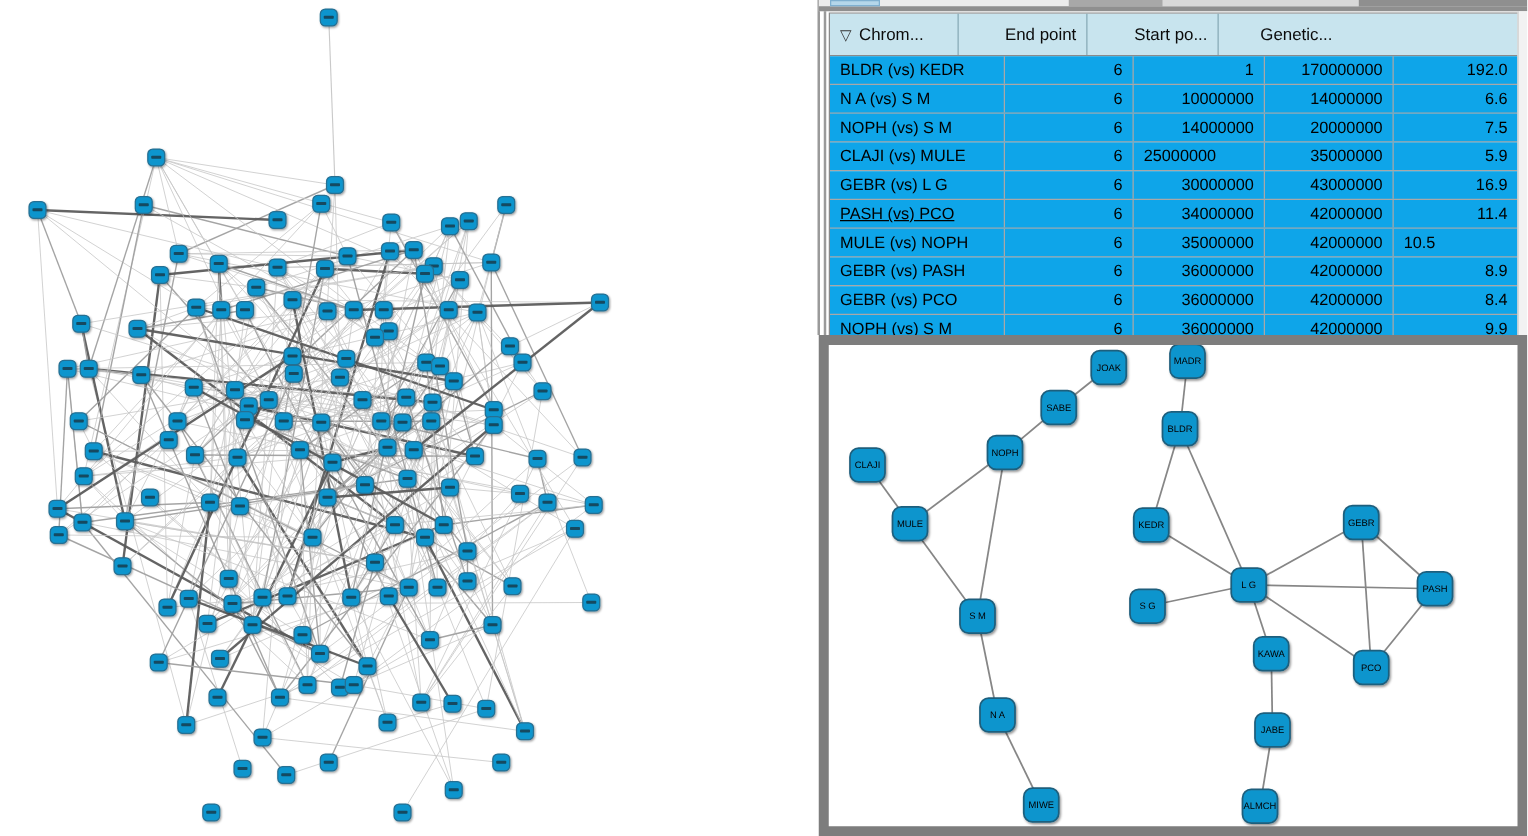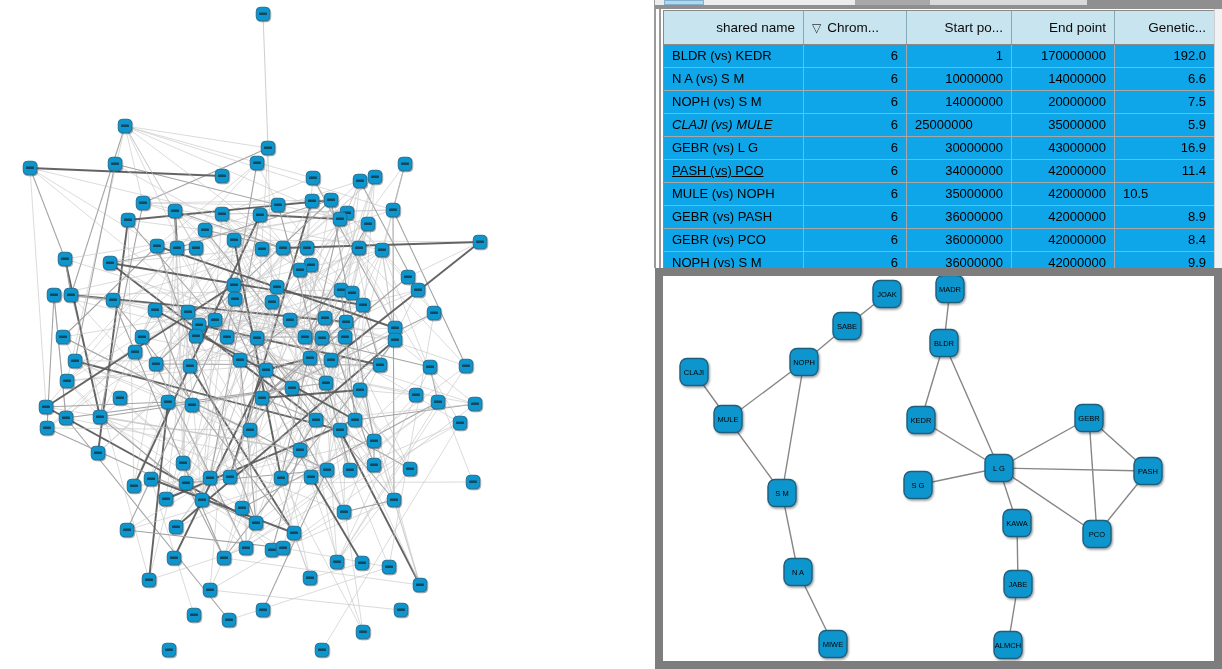--- a/index.html
+++ b/index.html
@@ -1052,32 +1052,29 @@
   <div class="top-strip">
     <div class="gray-band"></div>
     <div class="thumb-blue"></div>
     <div class="seg-gray1"></div>
     <div class="seg-light"></div>
     <div class="seg-gray2"></div>
   </div>
 
   <div id="attr-table">
     <div class="th-row">
-        <div class="th" style="width: 140px; justify-content: flex-end;">
-          <span>shared name</span>
-        </div>
         <div class="th" style="width: 103px; justify-content: flex-start;">
           <span class="filter-glyph">▽</span>
           <span>Chrom...</span>
         </div>
+        <div class="th" style="width: 103px; justify-content: flex-end;">
+          <span>End point</span>
+        </div>
         <div class="th" style="width: 105px; justify-content: flex-end;">
           <span>Start po...</span>
-        </div>
-        <div class="th" style="width: 103px; justify-content: flex-end;">
-          <span>End point</span>
         </div>
         <div class="th" style="width: 99px; justify-content: flex-end;">
           <span>Genetic...</span>
         </div>
       </div>
     <div id="table-body">
         <div class="tr">
           <div class="td" style="width: 140px; text-align: left;">BLDR (vs) KEDR</div>
           <div class="td" style="width: 103px; text-align: right;">6</div>
           <div class="td" style="width: 105px; text-align: right;">1</div>
@@ -1092,21 +1089,21 @@
           <div class="td" style="width: 99px; text-align: right;">6.6</div>
         </div>
         <div class="tr">
           <div class="td" style="width: 140px; text-align: left;">NOPH (vs) S M</div>
           <div class="td" style="width: 103px; text-align: right;">6</div>
           <div class="td" style="width: 105px; text-align: right;">14000000</div>
           <div class="td" style="width: 103px; text-align: right;">20000000</div>
           <div class="td" style="width: 99px; text-align: right;">7.5</div>
         </div>
         <div class="tr">
-          <div class="td" style="width: 140px; text-align: left; font-style: italic;">CLAJI (vs) MULE</div>
+          <div class="td" style="width: 140px; text-align: left;">CLAJI (vs) MULE</div>
           <div class="td" style="width: 103px; text-align: right;">6</div>
           <div class="td" style="width: 105px; text-align: left;">25000000</div>
           <div class="td" style="width: 103px; text-align: right;">35000000</div>
           <div class="td" style="width: 99px; text-align: right;">5.9</div>
         </div>
         <div class="tr">
           <div class="td" style="width: 140px; text-align: left;">GEBR (vs) L G</div>
           <div class="td" style="width: 103px; text-align: right;">6</div>
           <div class="td" style="width: 105px; text-align: right;">30000000</div>
           <div class="td" style="width: 103px; text-align: right;">43000000</div>

